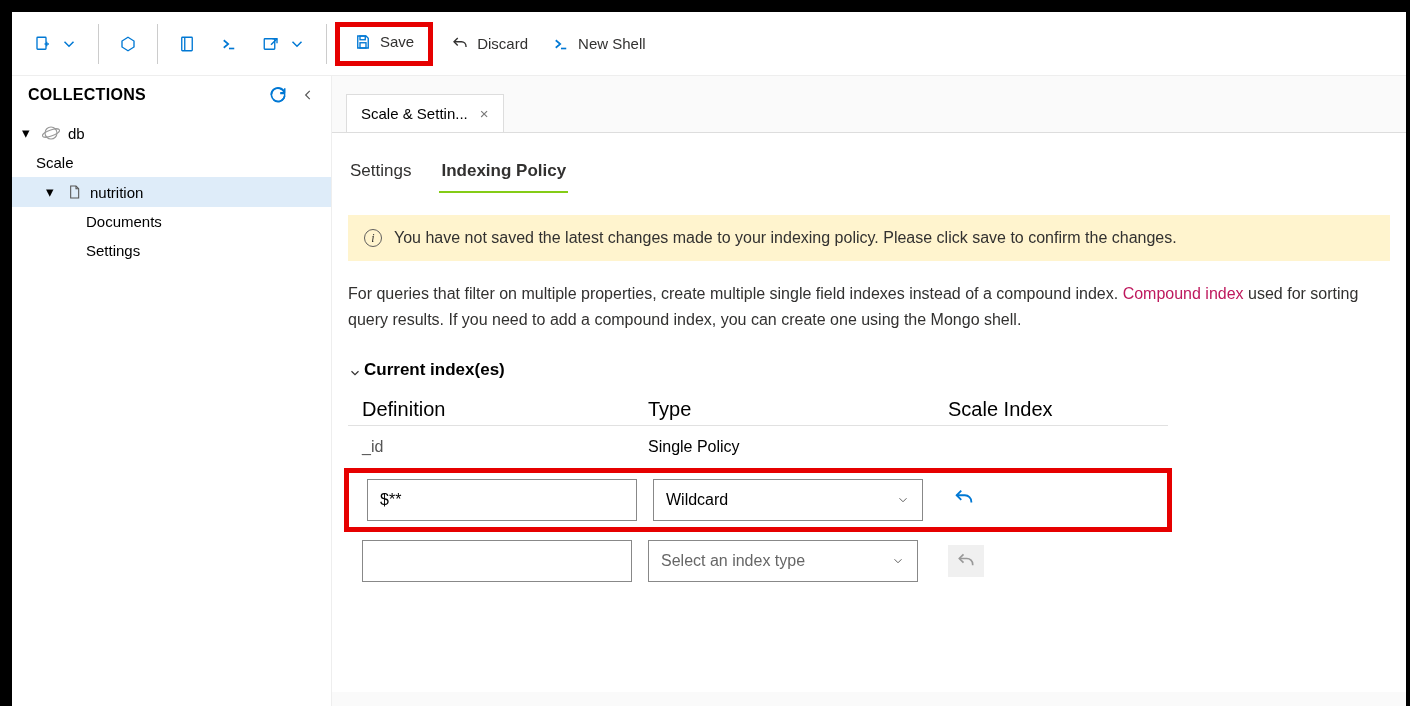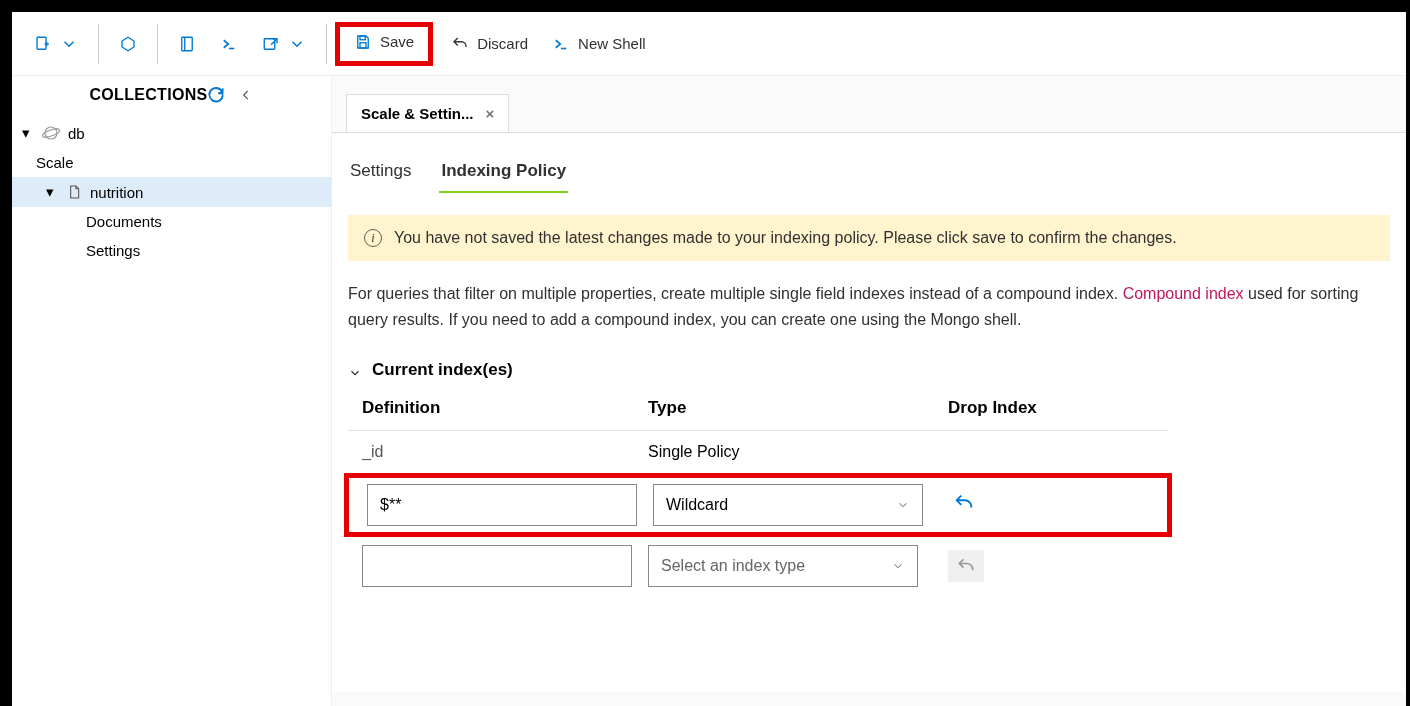--- a/index.html
+++ b/index.html
@@ -7,53 +7,53 @@
   .frame { background: #fff; margin: 12px; width: 1394px; height: 698px; position: relative; overflow: hidden; }
   .toolbar { height: 64px; display: flex; align-items: center; padding: 0 10px; border-bottom: 1px solid #eee; }
   .tb-btn { display: inline-flex; align-items: center; gap: 8px; padding: 8px 12px; color: #323130; cursor: pointer; font-size: 15px; }
   .tb-btn svg { width: 18px; height: 18px; }
   .tb-sep { width: 1px; height: 40px; background: #ccc; margin: 0 8px; }
   .save-highlight { border: 5px solid #e60000; padding: 6px 14px; }
   .discard-btn { margin-left: 6px; }
   
   .body { display: flex; height: calc(100% - 64px); }
   .sidebar { width: 320px; border-right: 1px solid #eee; }
-  .side-head { display: flex; align-items: center; justify-content: center; padding: 10px 16px; }
+  .side-head { display: flex; align-items: center; justify-content: space-between; padding: 10px 16px; }
   .side-head-title { font-size: 16px; font-weight: 600; letter-spacing: 0.3px; }
   .side-head-icons { display: flex; gap: 14px; color: #0078d4; }
   .tree { padding: 4px 0; }
   .tree-row { display: flex; align-items: center; gap: 8px; padding: 6px 12px; font-size: 15px; cursor: pointer; }
   .tree-row.selected { background: #deecf9; }
   .tree-row .caret { width: 12px; display: inline-block; }
   .tree-indent-1 { padding-left: 24px; }
   .tree-indent-2 { padding-left: 74px; }
   .tree-db { padding-left: 10px; }
   .tree-coll { padding-left: 34px; }
   .icon-planet { color: #888; }
   .icon-doc { color: #555; }
   
   .main { flex: 1; background: #fafafa; padding-top: 18px; position: relative; }
-  .tab-strip { display: flex; padding-left: 14px; font-weight: bold; }
+  .tab-strip { display: flex; padding-left: 14px; }
   .tab { background: #fff; border: 1px solid #ddd; border-bottom: none; padding: 10px 14px; display: flex; align-items: center; gap: 12px; font-size: 15px; }
   .tab-close { color: #777; cursor: pointer; font-size: 15px; }
   .tab-body { background: #fff; border-top: 1px solid #ddd; padding: 22px 16px 20px 16px; min-height: 560px; }
   .subtabs { display: flex; gap: 26px; font-size: 17px; }
   .subtab { padding: 6px 2px 10px 2px; cursor: pointer; color: #323130; }
   .subtab.active { font-weight: 600; border-bottom: 2px solid #84cc16; }
   
   .banner { margin-top: 22px; background: #fff4ce; padding: 14px 16px; display: flex; align-items: center; gap: 12px; font-size: 16px; color: #323130; }
   .banner-icon { border: 1px solid #605e5c; border-radius: 50%; width: 18px; height: 18px; display: flex; align-items: center; justify-content: center; font-size: 12px; font-style: italic; font-family: serif; }
   
   .para { margin-top: 20px; font-size: 16px; line-height: 1.6; color: #323130; }
   .para a { color: #be185d; text-decoration: none; }
   
-  .section-head { margin-top: 28px; display: flex; align-items: flex-end; gap: 10px; font-size: 17px; font-weight: 600; cursor: pointer; }
+  .section-head { margin-top: 28px; display: flex; align-items: flex-end; gap: 2px; font-size: 17px; font-weight: 600; cursor: pointer; }
   
   .idx-table { margin-top: 18px; width: 820px; }
-  .idx-head { display: flex; border-bottom: 1px solid #e1e1e1; padding-bottom: 12px; font-weight: 700; font-size: 17px; }
+  .idx-head { display: flex; border-bottom: 1px solid #e1e1e1; padding-bottom: 4px; font-weight: 400; font-size: 20px; }
   .col-def { width: 300px; padding-left: 14px; }
   .col-type { width: 300px; }
   .col-drop { flex: 1; }
   .idx-row { display: flex; align-items: center; padding: 12px 0; font-size: 16px; }
   .idx-row .col-def { color: #555; }
   .idx-input { width: 270px; height: 42px; border: 1px solid #888; padding: 0 12px; font-size: 16px; background: #fff; }
   .idx-select { width: 270px; height: 42px; border: 1px solid #888; padding: 0 12px; font-size: 16px; display: flex; align-items: center; justify-content: space-between; background: #fff; cursor: pointer; }
   .idx-select.placeholder { color: #666; }
   .undo-btn { color: #0078d4; font-size: 20px; cursor: pointer; }
   .undo-disabled { background: #f0f0f0; color: #999; padding: 6px 8px; display: inline-flex; }
@@ -208,21 +208,21 @@
           <svg class="chev" viewBox="0 0 24 24" fill="none" stroke="#323130" stroke-width="2">
               <polyline points="6 9 12 15 18 9"></polyline>
             </svg>
           <span>Current index(es)</span>
         </div>
 
         <div class="idx-table">
           <div class="idx-head">
             <div class="col-def">Definition</div>
             <div class="col-type">Type</div>
-            <div class="col-drop">Drop Index</div>
+            <div class="col-drop">Scale Index</div>
           </div>
 
           <div class="idx-row">
             <div class="col-def">_id</div>
             <div class="col-type">Single Policy</div>
             <div class="col-drop"></div>
           </div>
 
           <div class="idx-row row-highlight">
             <div class="col-def">

